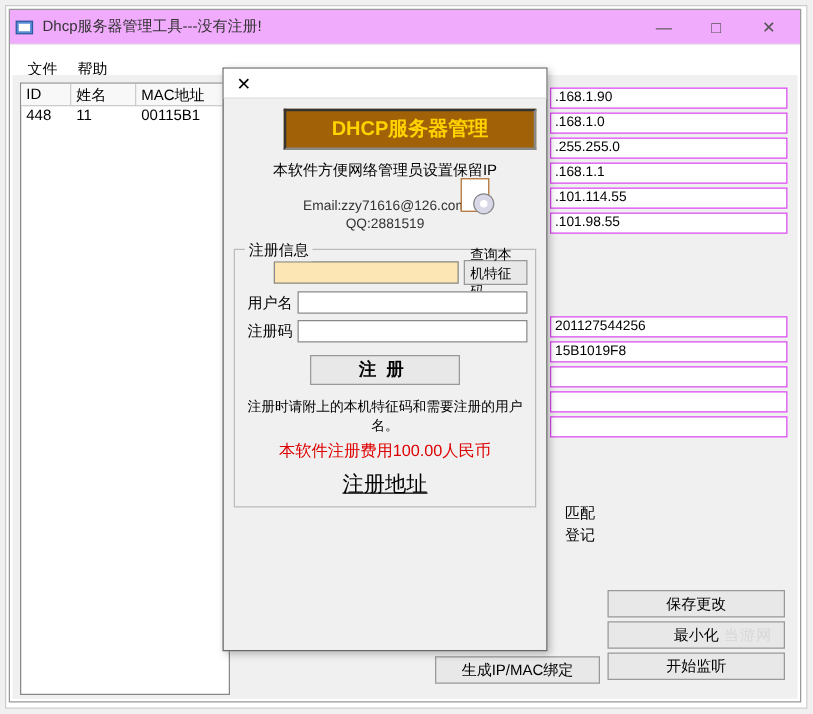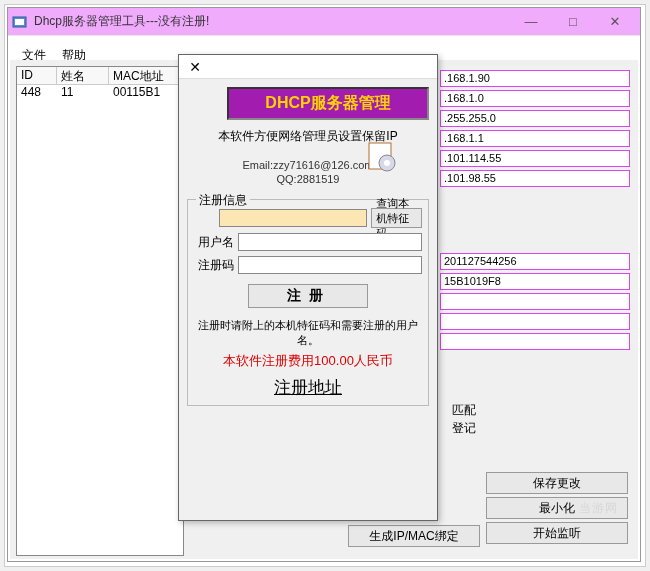--- a/index.html
+++ b/index.html
@@ -26,21 +26,21 @@
 .btn-stack { position: absolute; right: 10px; bottom: 12px; width: 142px; }
 .wbtn { width: 100%; height: 22px; background: #e8e8e8; border: 1px solid #999; font-size: 12px; margin-bottom: 3px; display: flex; align-items: center; justify-content: center; }
 .genip-btn { position: absolute; right: 158px; bottom: 12px; width: 132px; height: 22px; background: #e8e8e8; border: 1px solid #999; font-size: 12px; display: flex; align-items: center; justify-content: center; }
 .partial-txt { position: absolute; left: 442px; font-size: 12px; color: #000; }
 
 .dialog { position: absolute; left: 178px; top: 54px; width: 260px; height: 467px; background: #f0f0f0; border: 1px solid #666; box-shadow: 2px 2px 6px rgba(0,0,0,0.25); display: flex; flex-direction: column; }
 .dlg-titlebar { height: 24px; background: #fff; display: flex; align-items: center; padding: 0 6px; border-bottom: 1px solid #ddd; }
 .dlg-titlebar .t { font-size: 12px; flex: 1; }
 .dlg-close { width: 20px; height: 20px; display: flex; align-items: center; justify-content: center; font-size: 14px; }
 .dlg-body { flex: 1; padding: 8px; }
-.banner { background: #a21caf; color: #ffd200; font-size: 16px; font-weight: bold; text-align: center; padding: 4px; border: 2px inset #888; margin-left: 40px; margin-bottom: 8px; }
+.banner { background: #a16207; color: #ffd200; font-size: 16px; font-weight: bold; text-align: center; padding: 4px; border: 2px inset #888; margin-left: 40px; margin-bottom: 8px; }
 .top-icon { width: 34px; height: 34px; position: absolute; left: 186px; top: 86px; }
 .desc { font-size: 12px; text-align: center; margin: 6px 0; }
 .contact { font-size: 11px; text-align: center; color: #333; margin: 2px 0; }
 .group { border: 1px solid #bbb; padding: 8px 6px 6px 6px; margin-top: 14px; position: relative; }
 .group .legend { position: absolute; top: -8px; left: 8px; background: #f0f0f0; font-size: 12px; padding: 0 3px; }
 .form-row { display: flex; align-items: center; margin-bottom: 5px; }
 .form-row .lbl { width: 40px; font-size: 12px; text-align: right; margin-right: 4px; }
 .form-row input { flex: 1; height: 18px; border: 1px solid #888; background: #fff; font-size: 11px; }
 .row0 input { background: #fce7b4; border: 1px solid #888; }
 .qbtn { height: 20px; padding: 0 4px; background: #e8e8e8; border: 1px solid #999; font-size: 11px; margin-left: 4px; display: flex; align-items: center; }

